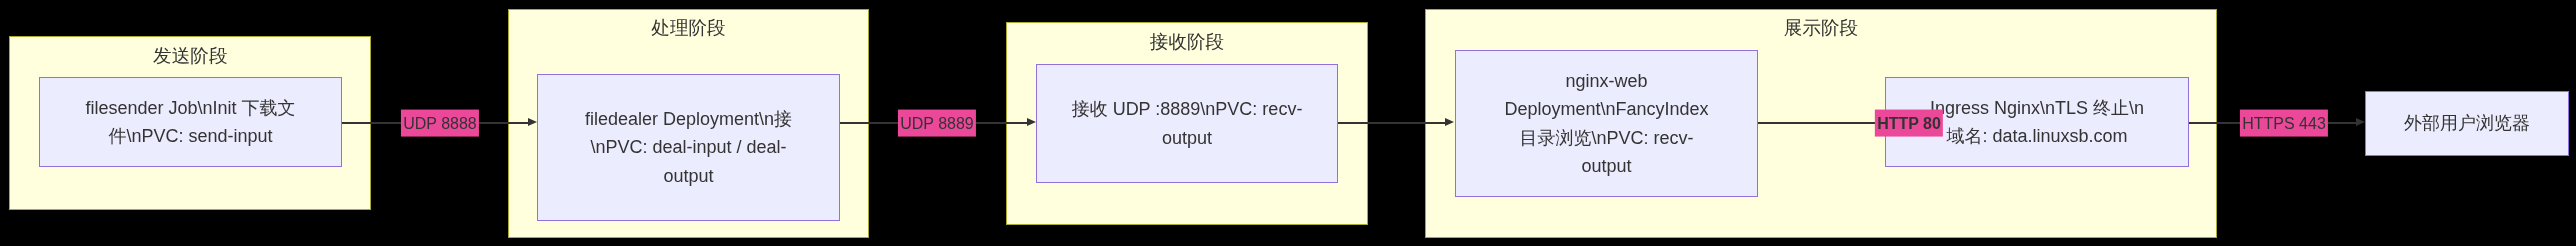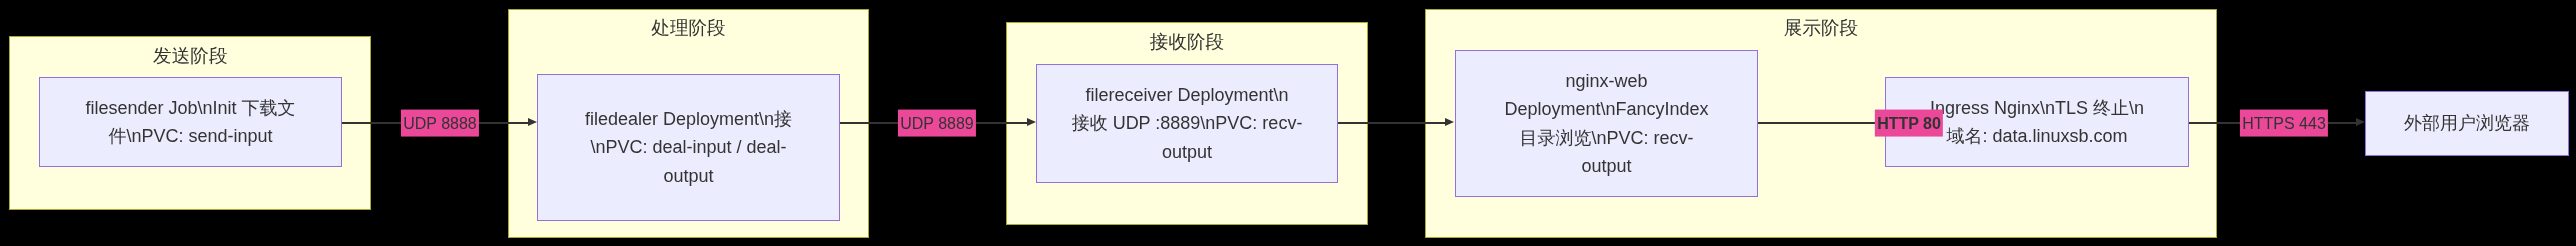--- a/index.html
+++ b/index.html
@@ -107,21 +107,20 @@
     <div class="node-line">件\nPVC: send-input</div>
   </div>
 
   <div class="node nB">
     <div class="node-line">filedealer Deployment\n接</div>
     <div class="node-line">\nPVC: deal-input / deal-</div>
     <div class="node-line">output</div>
   </div>
 
   <div class="node nC">
-    <div class="node-line">filereceiver Deployment\n</div>
     <div class="node-line">接收 UDP :8889\nPVC: recv-</div>
     <div class="node-line">output</div>
   </div>
 
   <div class="node nD">
     <div class="node-line">nginx-web</div>
     <div class="node-line">Deployment\nFancyIndex</div>
     <div class="node-line">目录浏览\nPVC: recv-</div>
     <div class="node-line">output</div>
   </div>

